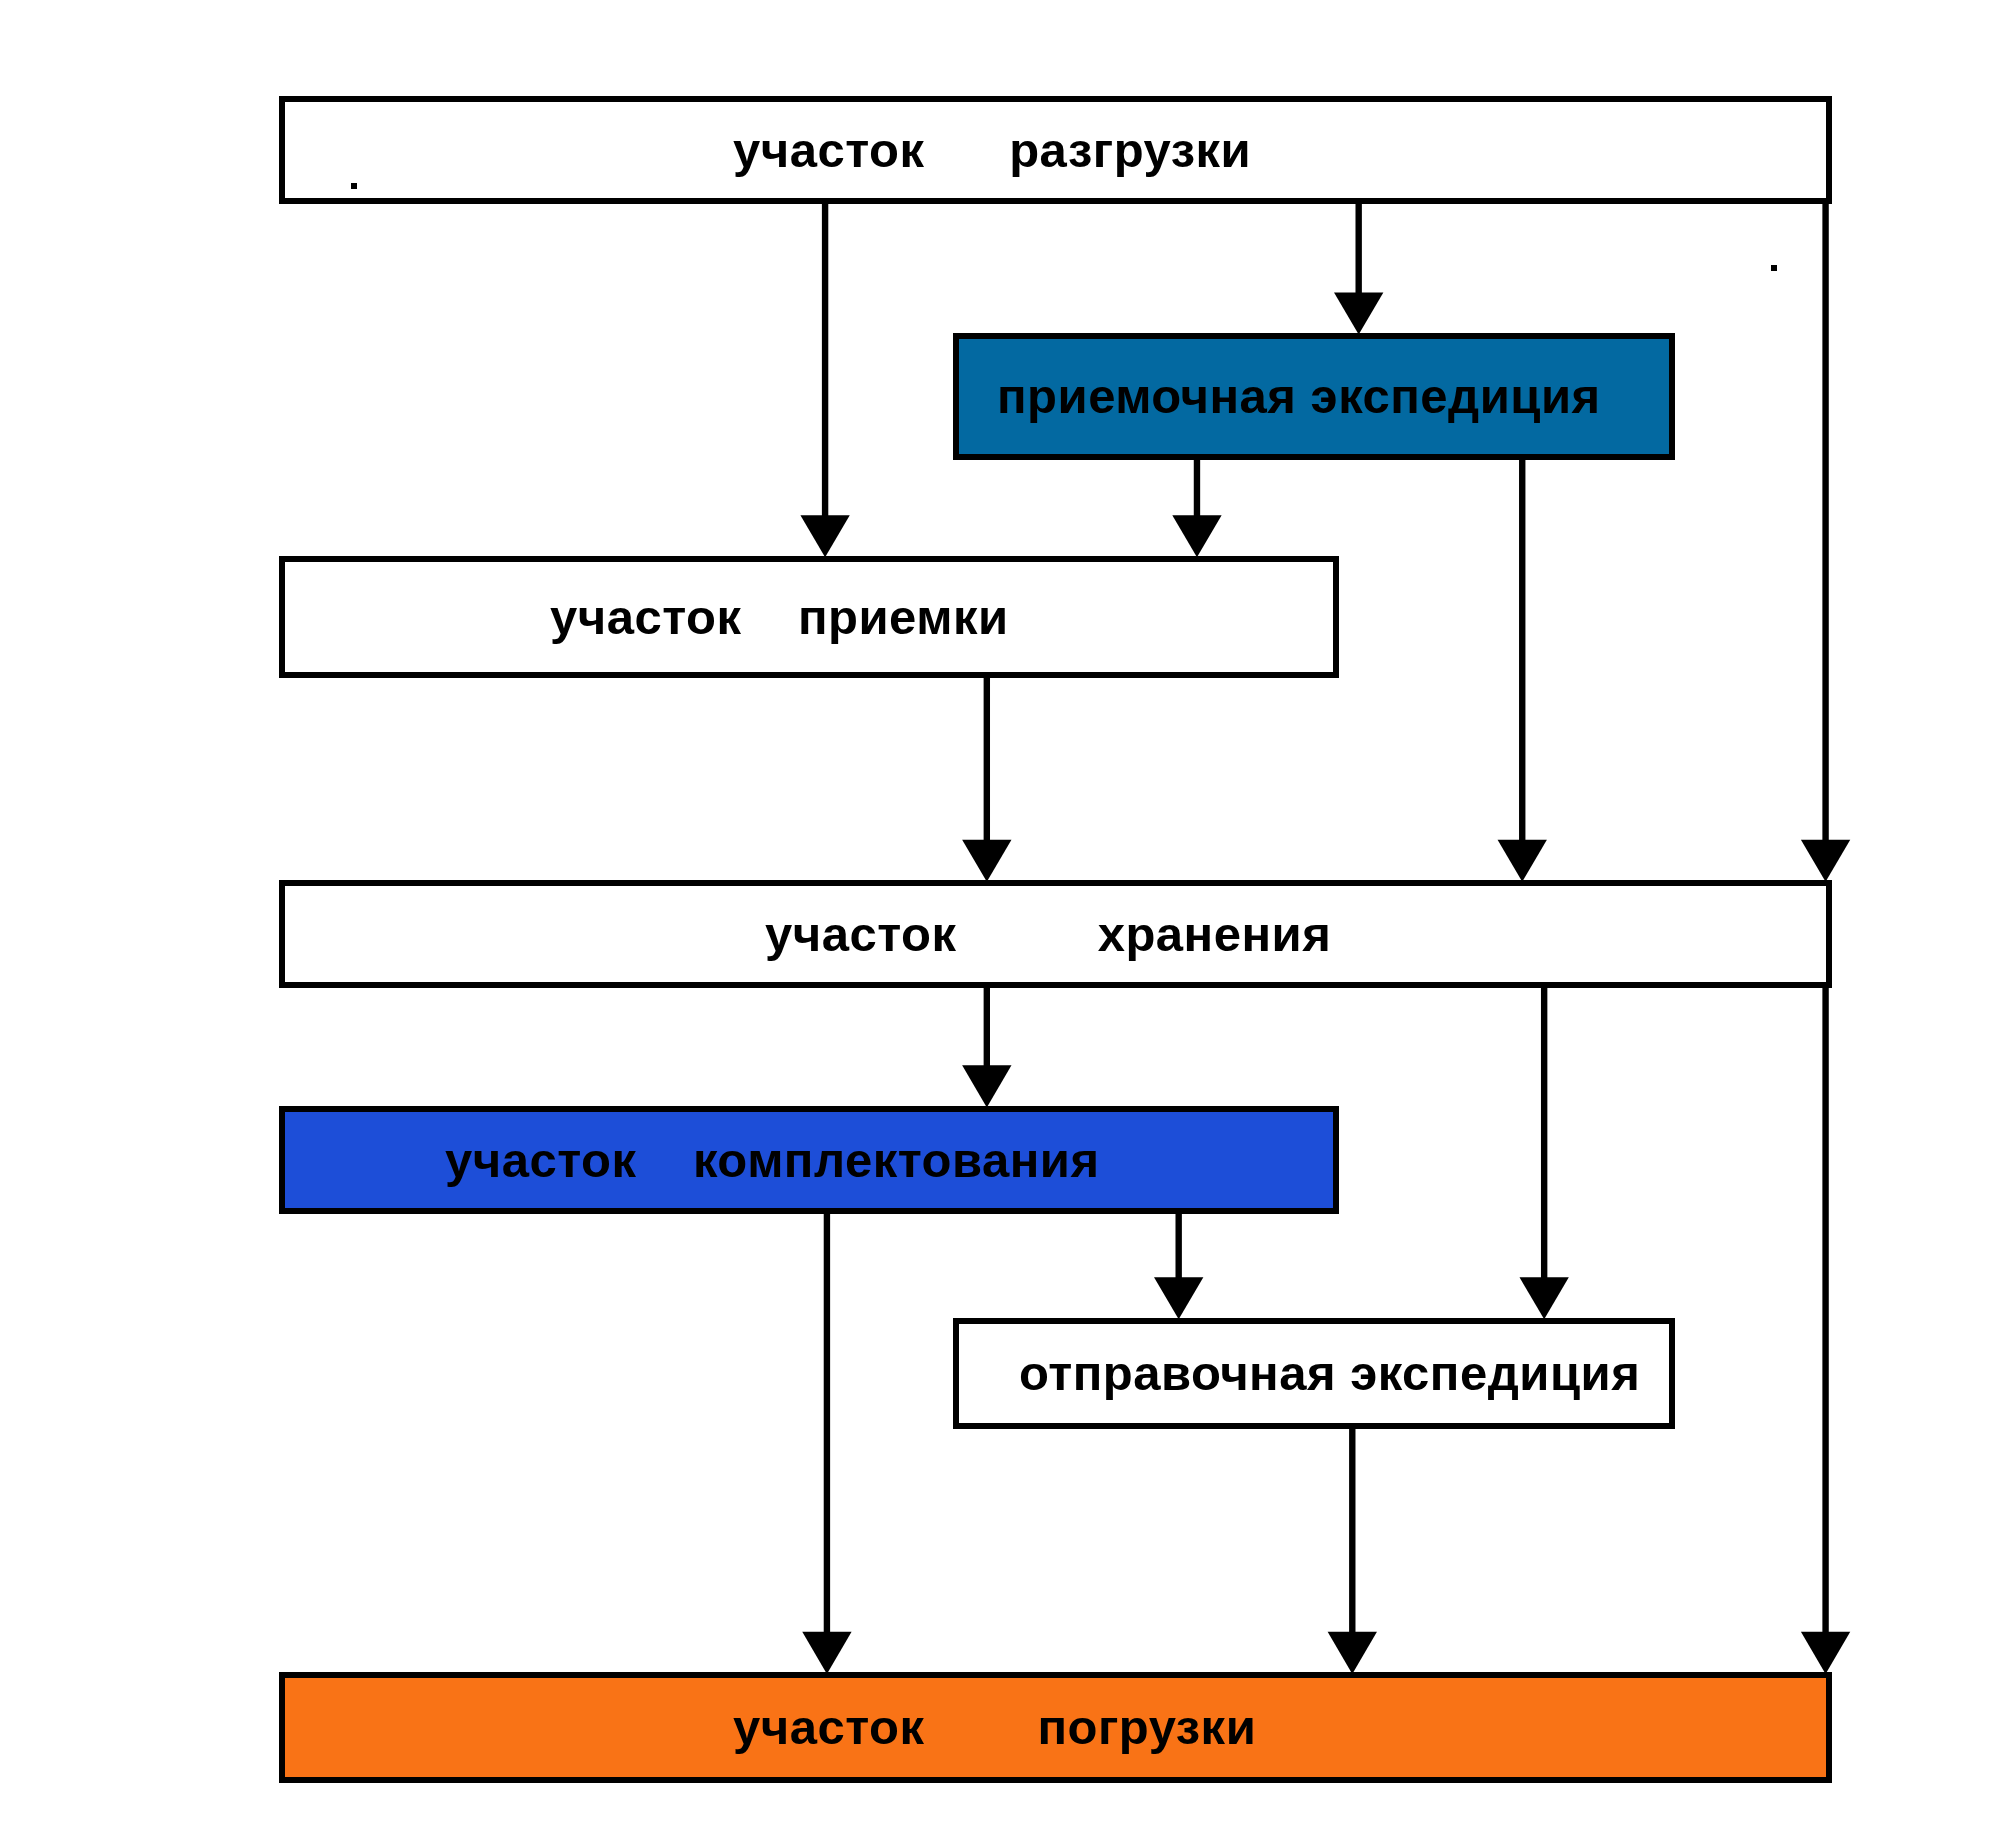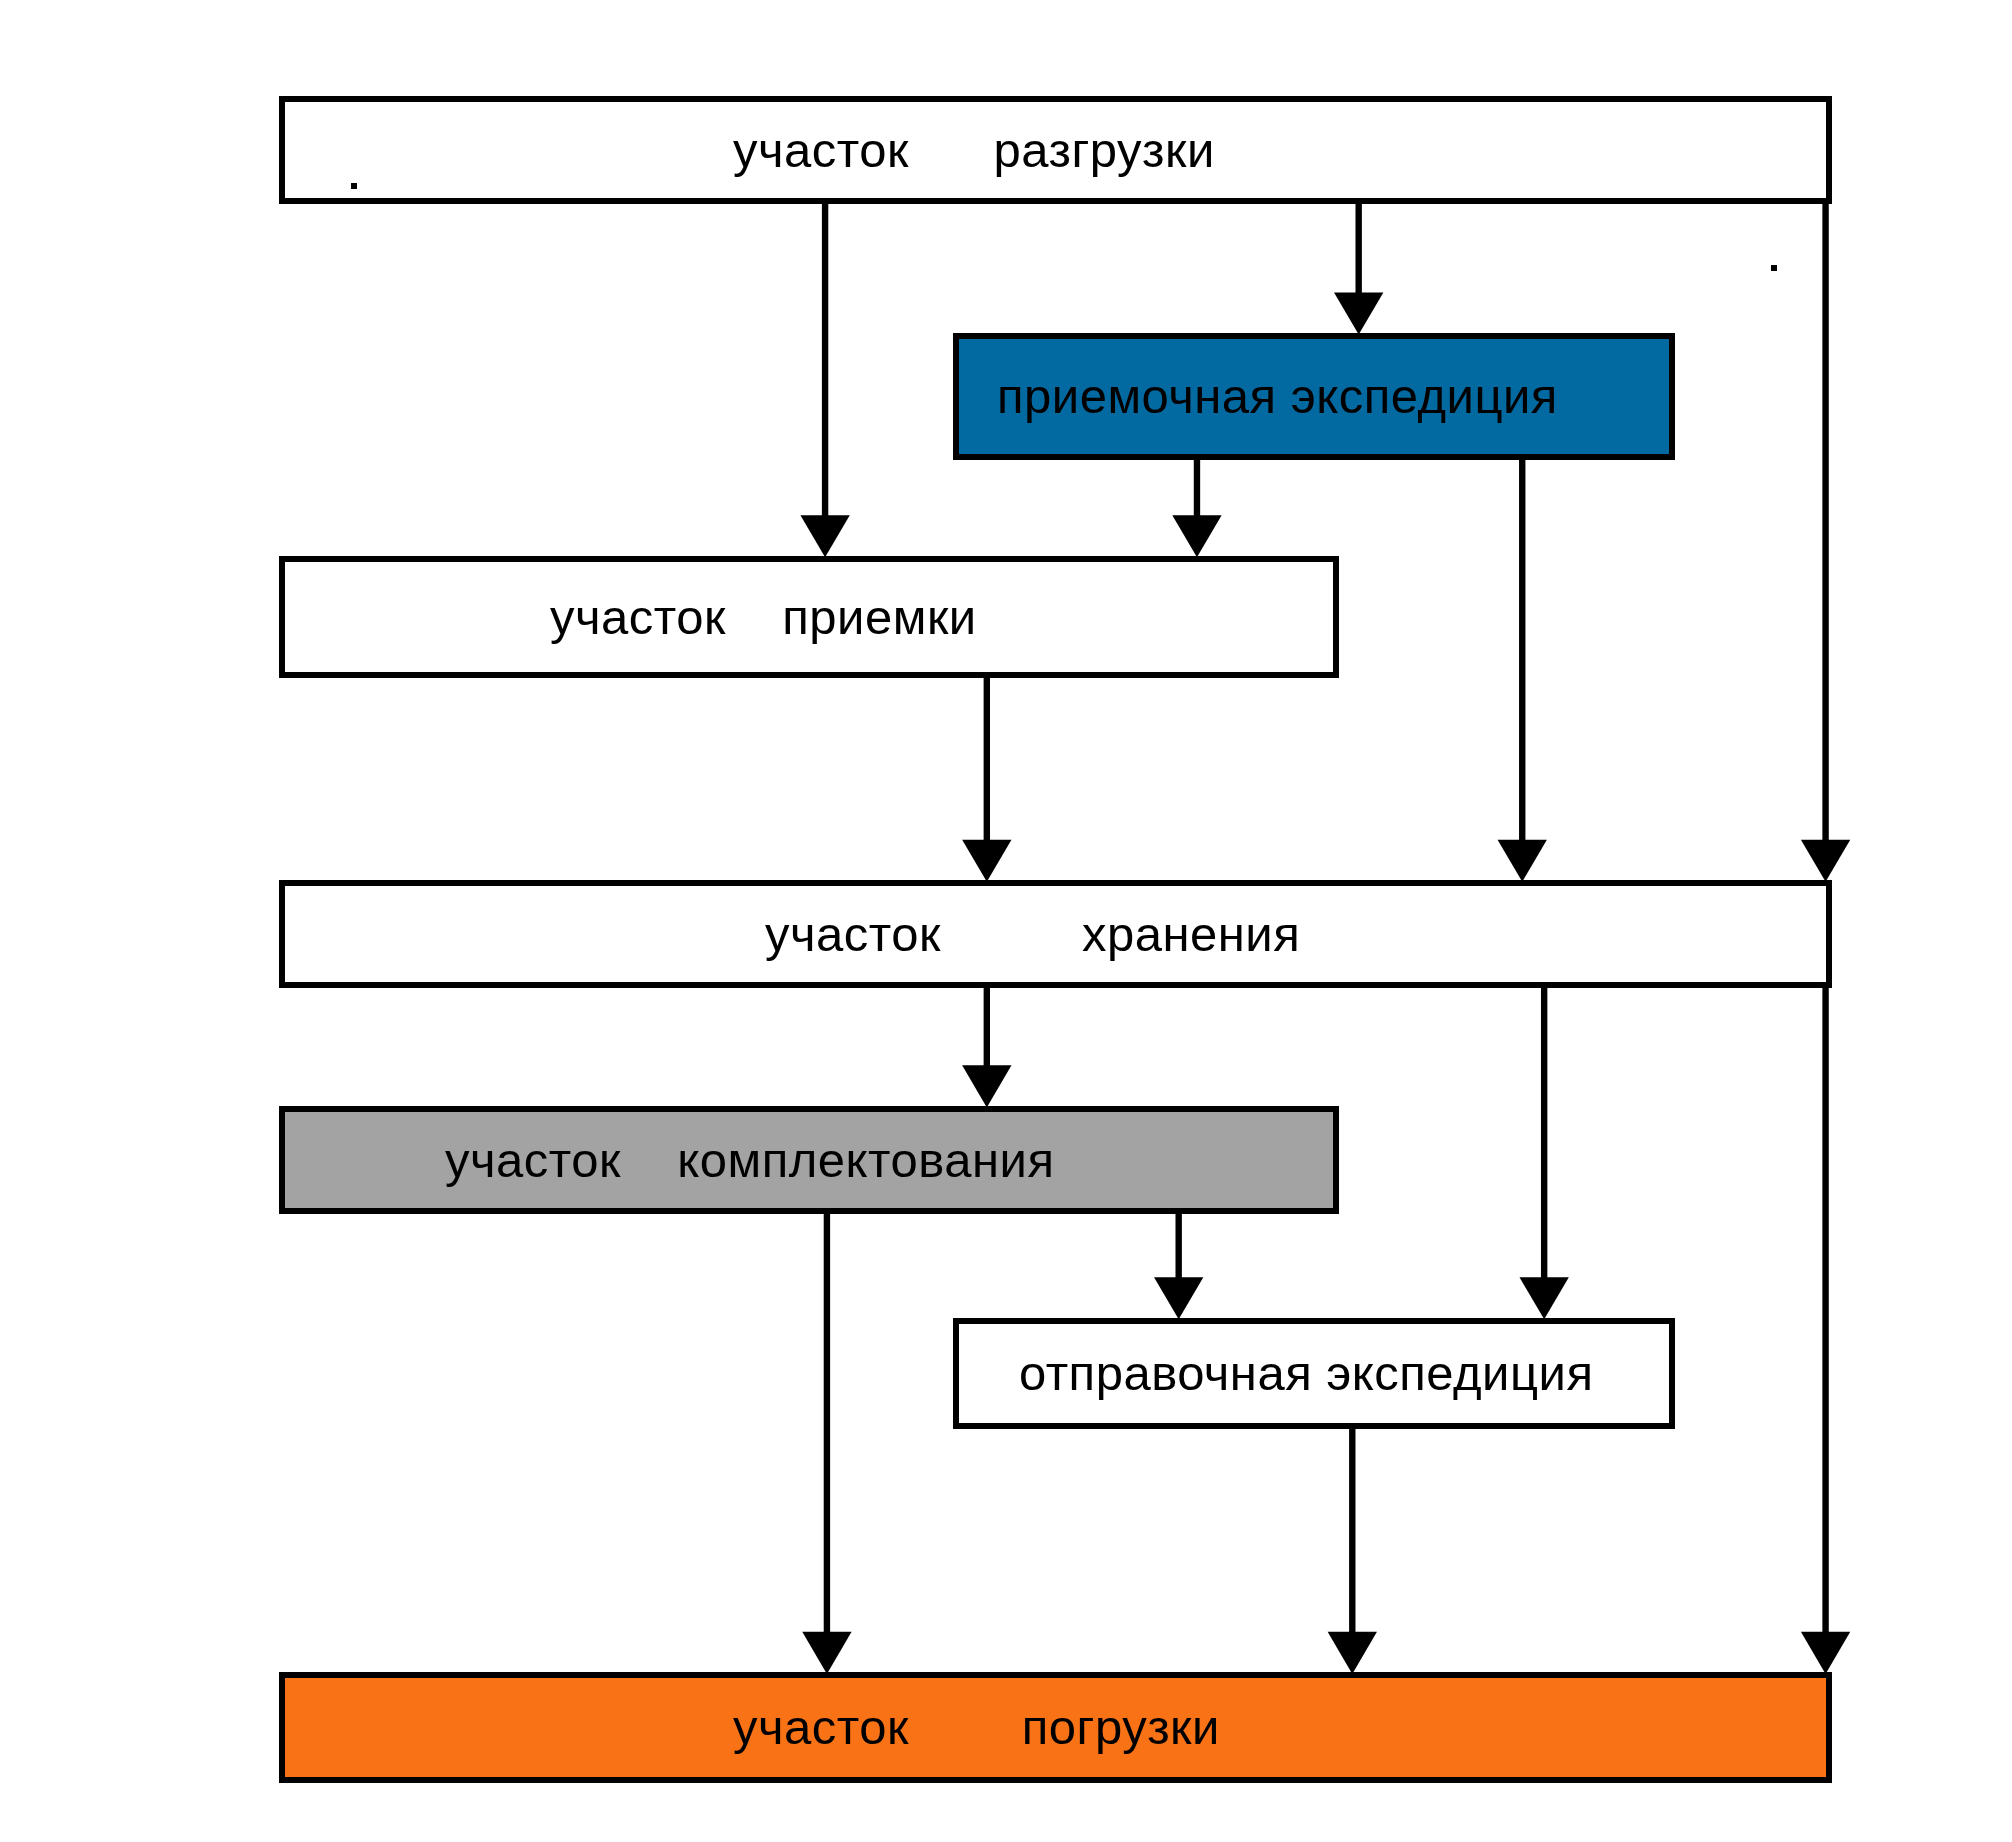--- a/index.html
+++ b/index.html
@@ -24,21 +24,21 @@
     background: #ffffff;
     border: 6.4px solid #000000;
     display: flex;
     align-items: center;
     justify-content: flex-start;
     z-index: 5;
   }
   .node-label {
     font-family: "Liberation Sans", sans-serif;
     font-size: 49px;
-    font-weight: 400;
+    font-weight: 700;
     color: #000000;
     white-space: pre;
     letter-spacing: 0.5px;
     line-height: 1;
   }
   .node.wide .node-label {
     padding-left: 0;
   }
   .edge-layer {
     position: absolute;
@@ -116,21 +116,21 @@
       </div>
       <div class="node" style="left: 953px; top: 333px; width: 722px; height: 127px; border-color: rgb(0, 0, 0); background: #0369a1;">
         <span class="node-label" style="margin-left: 38px;">приемочная экспедиция</span>
       </div>
       <div class="node" style="left: 279px; top: 556px; width: 1060px; height: 122px; border-color: rgb(0, 0, 0); background: rgb(255, 255, 255);">
         <span class="node-label" style="margin-left: 265px;">участок    приемки</span>
       </div>
       <div class="node wide" style="left: 279px; top: 880px; width: 1553px; height: 108px; border-color: rgb(0, 0, 0); background: rgb(255, 255, 255); padding-left: 32px;">
         <span class="node-label" style="margin-left: 448px;">участок          хранения</span>
       </div>
-      <div class="node" style="left: 279px; top: 1106px; width: 1060px; height: 108px; border-color: rgb(0, 0, 0); background: #a3a3a3;">
+      <div class="node" style="left: 279px; top: 1106px; width: 1060px; height: 108px; border-color: rgb(0, 0, 0); background: #1d4ed8;">
         <span class="node-label" style="margin-left: 160px;">участок    комплектования</span>
       </div>
       <div class="node" style="left: 953px; top: 1318px; width: 722px; height: 111px; border-color: rgb(0, 0, 0); background: rgb(255, 255, 255);">
         <span class="node-label" style="margin-left: 60px;">отправочная экспедиция</span>
       </div>
       <div class="node wide" style="left: 279px; top: 1672px; width: 1553px; height: 111px; border-color: rgb(0, 0, 0); background: #f97316;">
         <span class="node-label" style="margin-left: 448px;">участок        погрузки</span>
       </div>
     </div>
   <div id="marks-layer">

